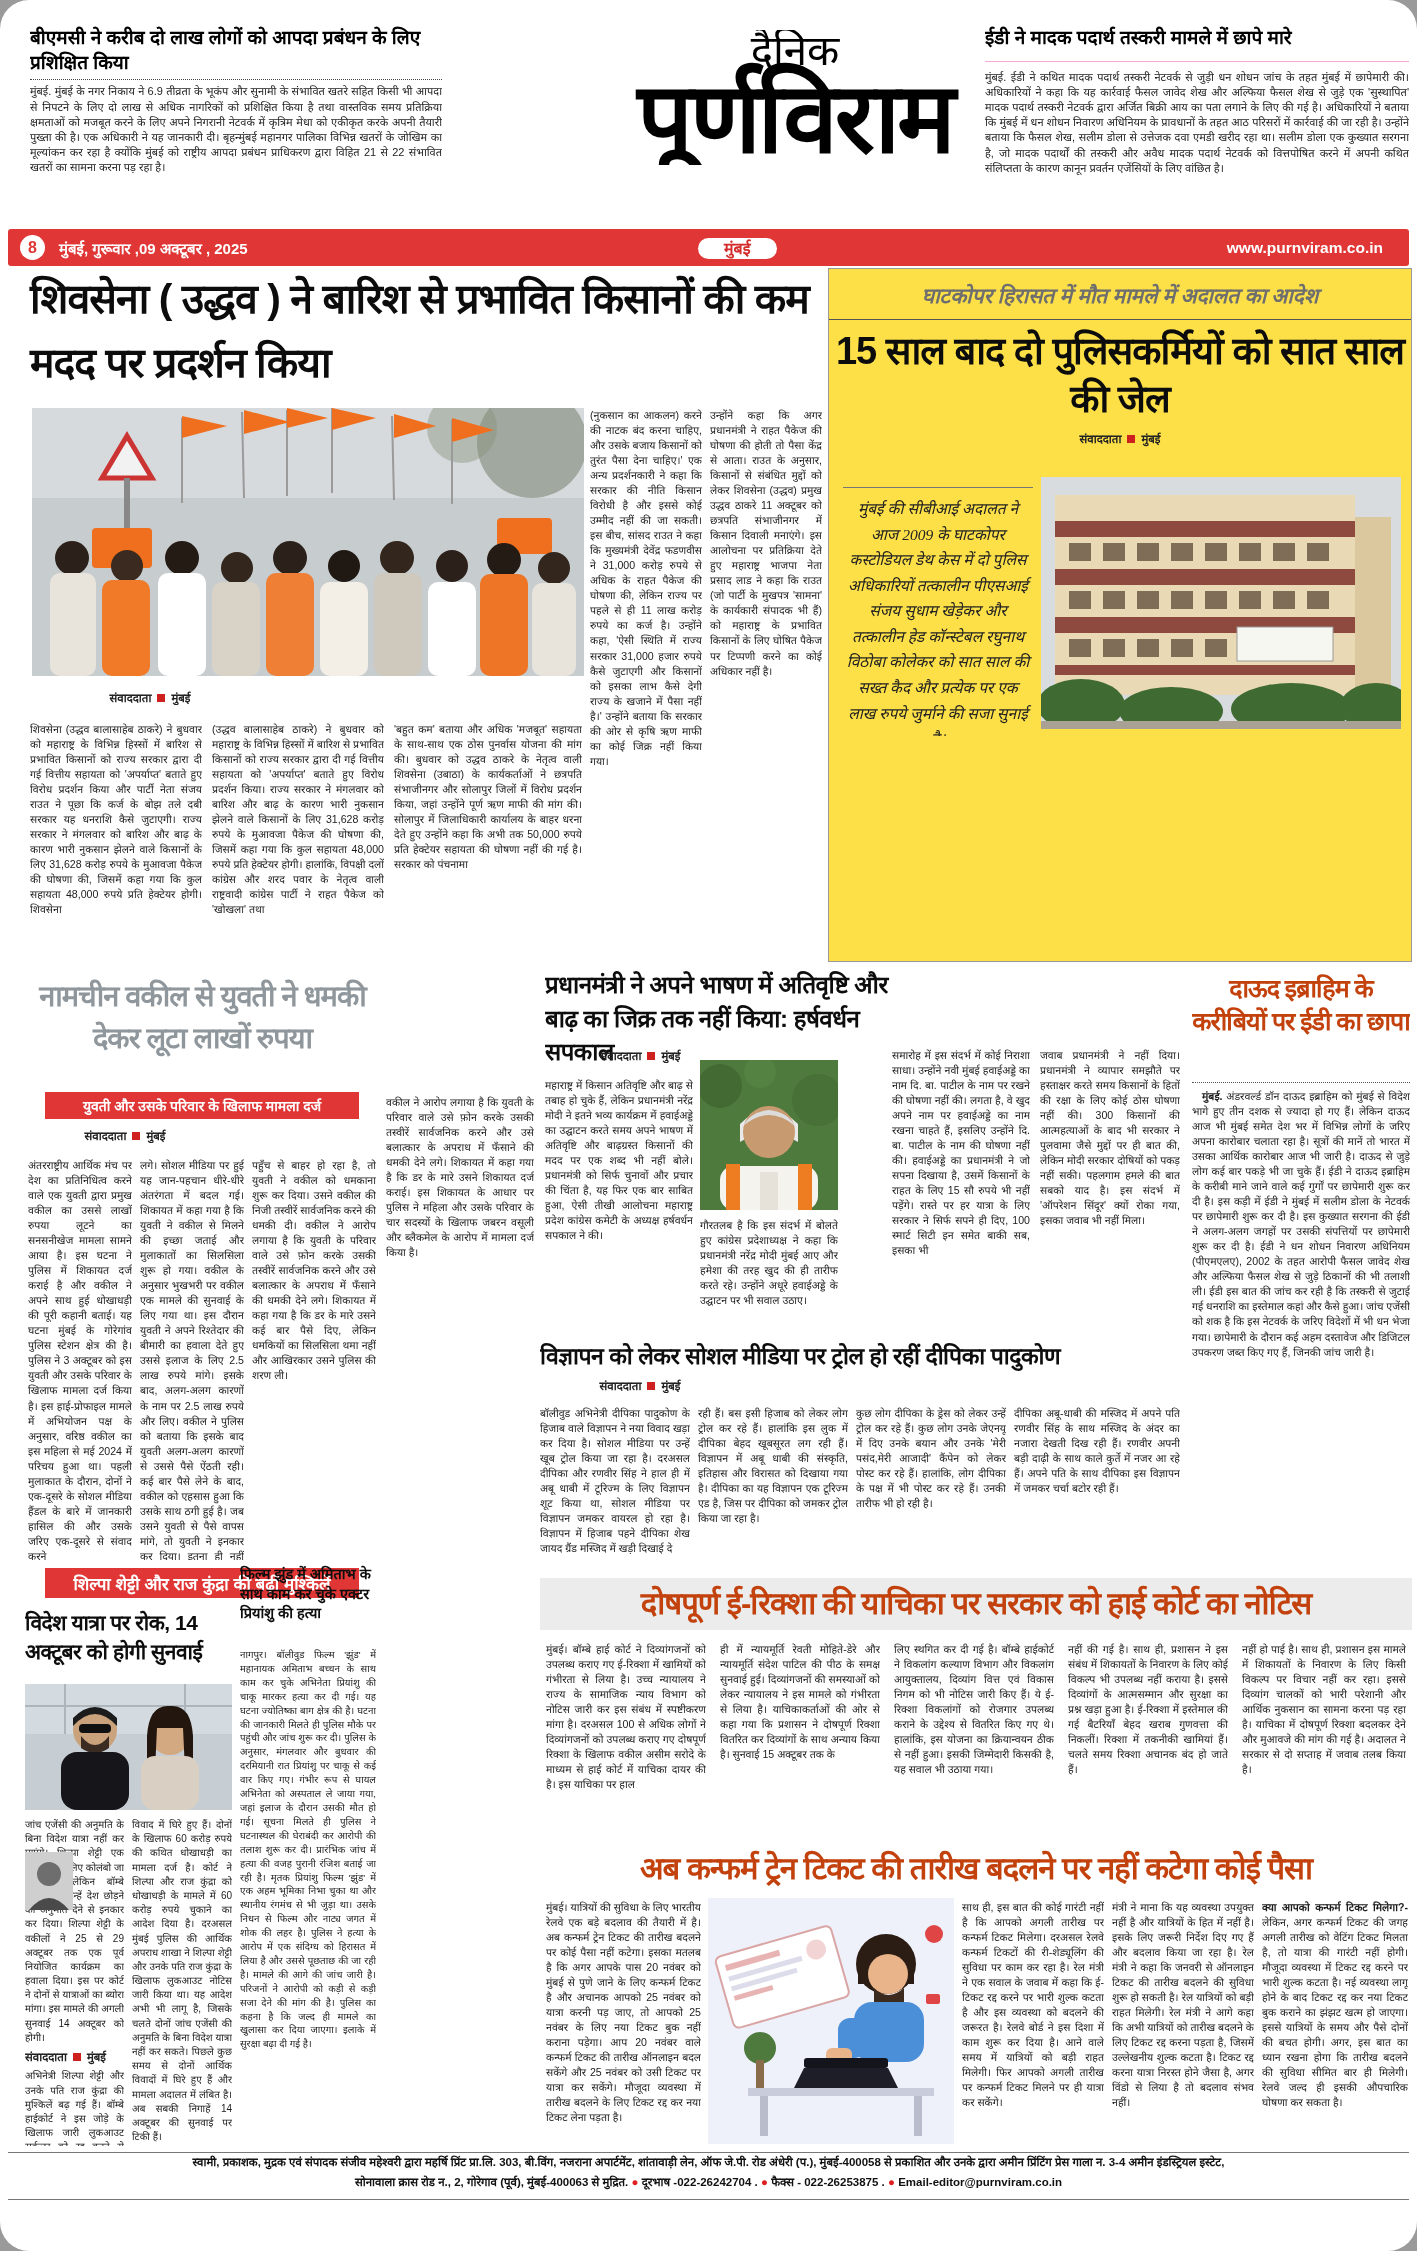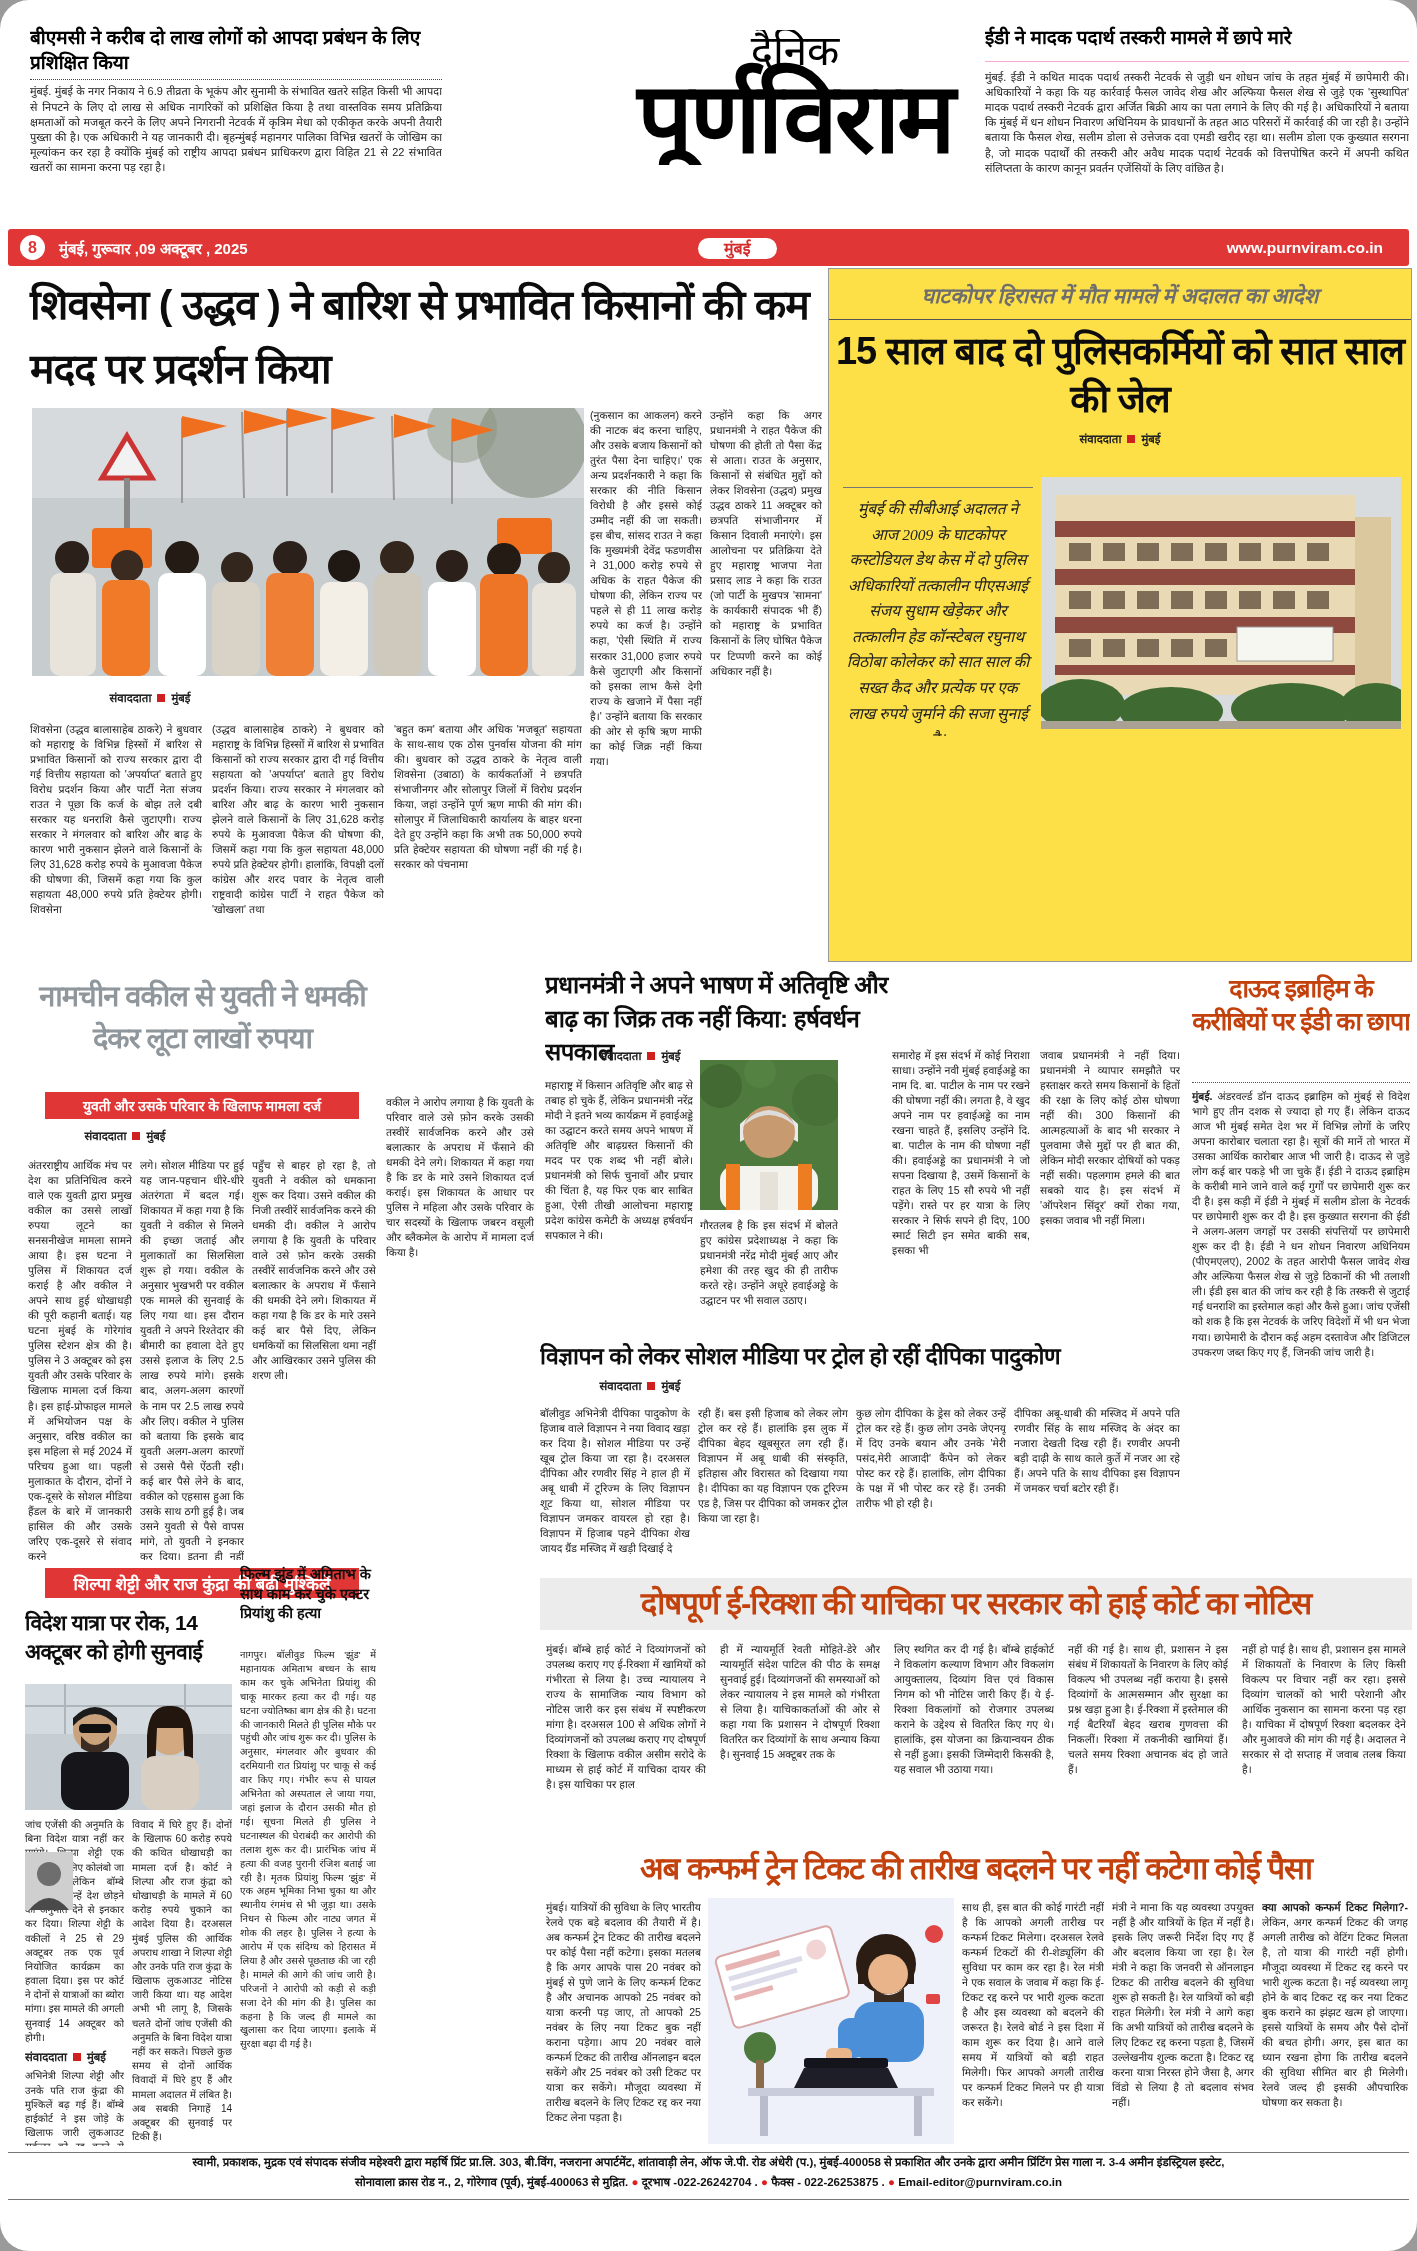--- a/index.html
+++ b/index.html
@@ -9,34 +9,34 @@
   .col{position:absolute;overflow:hidden;font-size:10.6px;line-height:1.42;text-align:justify;color:#1c1c1c;}
   .brief-title{font-weight:bold;font-size:19px;line-height:1.3;color:#000;}
   .brief-body{font-size:11px;line-height:1.38;text-align:justify;margin-top:4px;border-top:1px dotted #444;padding-top:4px;}
   .mast-small{font-size:42px;font-weight:normal;line-height:1;color:#000;}
   .mast-big{font-size:98px;font-weight:bold;line-height:.95;letter-spacing:-3px;color:#000;}
   .redband{position:absolute;left:8px;top:229px;width:1401px;height:37px;background:#e03636;border-radius:3px;
            display:flex;align-items:center;color:#fff;font-weight:bold;}
   .pgcirc{width:25px;height:25px;border-radius:50%;background:#fff;color:#e03636;display:flex;align-items:center;
           justify-content:center;font-size:16px;font-weight:bold;margin:0 14px 0 12px;}
   .edpill{background:#fff;color:#d42b2b;border-radius:14px;padding:2px 26px;font-size:16px;font-weight:bold;}
-  .headline-main{position:absolute;font-weight:bold;color:#0c0c0c;font-size:41px;line-height:1.55;letter-spacing:-1px;margin-top:6px;}
+  .headline-main{position:absolute;font-weight:bold;color:#0c0c0c;font-size:41px;line-height:1.55;letter-spacing:-1px;}
   .byline{display:flex;align-items:center;justify-content:center;gap:6px;font-size:11.5px;font-weight:bold;color:#222;}
   .byline .sq{width:8px;height:8px;background:#cf2020;display:inline-block;}
   .cbi-box{position:absolute;left:828px;top:268px;width:582px;height:692px;border:1px solid #9a9a9a;background:#fde047;}
   .kicker{font-style:italic;font-weight:bold;font-size:21px;color:#6e6e6e;text-align:center;
           border-bottom:1px solid #555;padding:12px 10px 10px 10px;font-family:"Liberation Serif",serif;}
   .cbi-head{font-weight:bold;font-size:38px;line-height:1.25;text-align:center;color:#0c0c0c;margin-top:8px;letter-spacing:-1px;}
   .intro{font-style:italic;font-size:15.5px;line-height:1.65;text-align:center;color:#222;font-family:"Liberation Serif",serif;}
   .gray-head{font-weight:bold;font-size:29px;line-height:1.45;color:#8f979c;text-align:center;letter-spacing:-1px;}
   .red-sub{position:absolute;background:#e03636;color:#fff;font-weight:bold;font-size:14px;display:flex;
            align-items:center;justify-content:center;}
   .mid-head{font-weight:bold;font-size:24px;line-height:1.4;color:#0d0d0d;letter-spacing:-.5px;}
   .sec-head{font-weight:bold;text-align:center;color:#c2410c;letter-spacing:-1px;}
-  .lead{font-weight:bold;}
+  .lead{font-weight:bold;margin-left:10px;}
   .footer{position:absolute;left:8px;top:2152px;width:1401px;height:46px;border-top:1.5px solid #777;
           border-bottom:1.5px solid #777;text-align:center;font-size:11.5px;font-weight:bold;line-height:1.7;color:#111;}
   .dot{color:#e02020;}
   .photo{position:absolute;overflow:hidden;background:#ccc;}
   svg{display:block;}
 </style>
 </head>
 <body>
 
 <div class="page">

